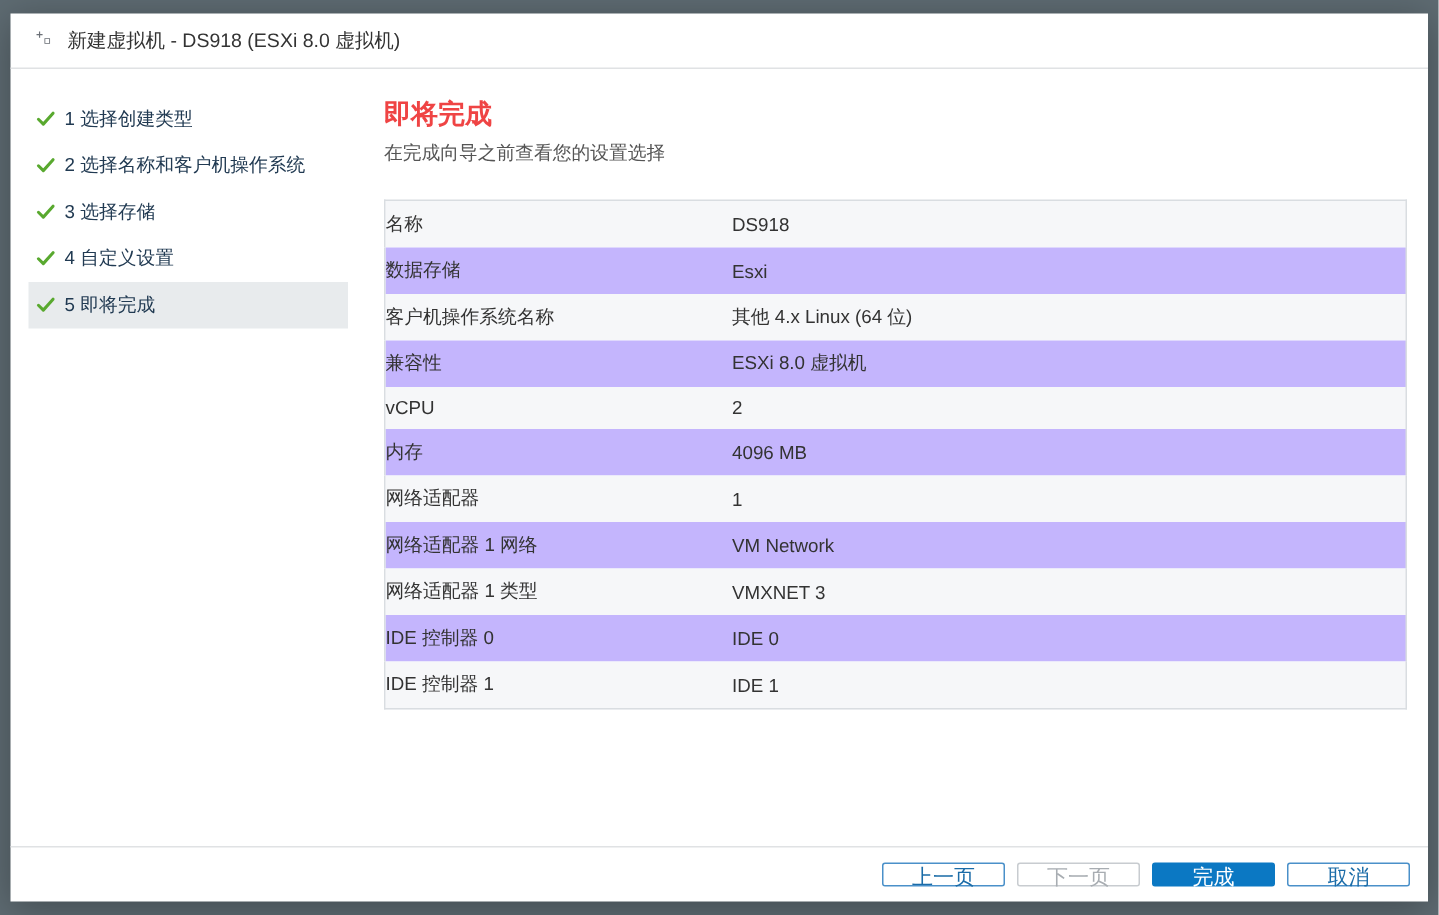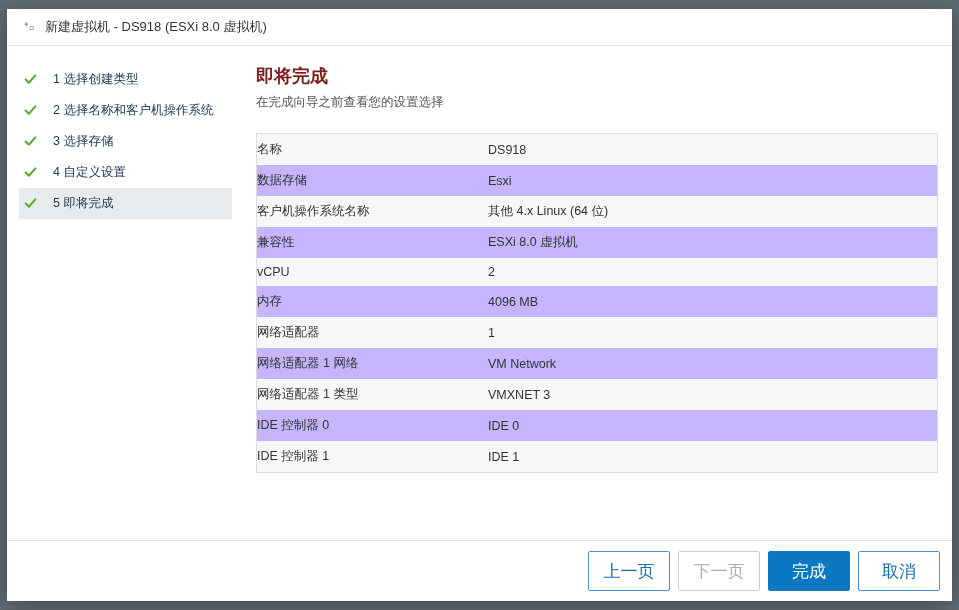--- a/index.html
+++ b/index.html
@@ -49,21 +49,21 @@
       display: flex;
       overflow: hidden;
     }
     .sidebar {
       width: 235px;
       padding: 18px 10px 10px 12px;
     }
     .step {
       display: flex;
       align-items: center;
-      gap: 16px;
+      gap: 6px;
       font-size: 12.5px;
       color: #213a52;
       padding: 7px 6px 7px 4px;
       cursor: default;
     }
     .step.active {
       background: #e8ebed;
     }
     .check-icon {
       width: 14px;
@@ -76,21 +76,21 @@
       width: 13px;
       height: 13px;
     }
     .content {
       flex: 1;
       padding: 18px 14px 10px 14px;
       overflow-y: auto;
     }
     .content-title {
       font-size: 18px;
-      color: #7f1d1d;
+      color: #ef4444;
       font-weight: 600;
       margin-bottom: 6px;
     }
     .content-subtitle {
       font-size: 12.5px;
       color: #555;
       margin-bottom: 22px;
     }
     .summary-table {
       width: 100%;
@@ -115,22 +115,22 @@
     }
     .dialog-footer {
       border-top: 1px solid #e0e2e4;
       padding: 10px 12px;
       display: flex;
       justify-content: flex-end;
       gap: 8px;
     }
     .btn {
       min-width: 82px;
-      height: 40px;
-      font-size: 17px;
+      height: 16px;
+      font-size: 14px;
       border: 1px solid #4a90c9;
       background: #fff;
       color: #1b6ca8;
       cursor: pointer;
       border-radius: 2px;
     }
     .btn.disabled {
       border-color: #c8ccd0;
       color: #a8adb2;
       cursor: default;

